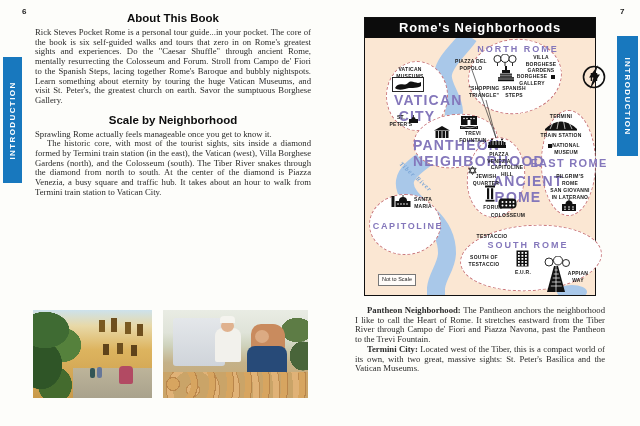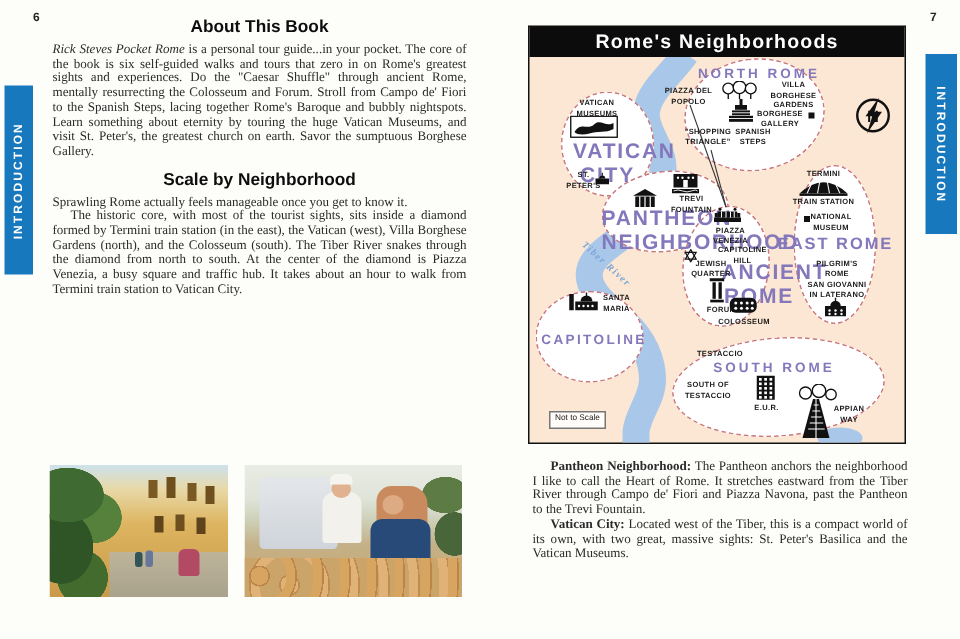--- a/index.html
+++ b/index.html
@@ -11,25 +11,25 @@
   .sidebar span{font:bold 8px "Liberation Sans",sans-serif;color:#fff;letter-spacing:1.4px;white-space:nowrap;}
   .sidebar.left span{transform:rotate(-90deg);}
   .sidebar.right span{transform:rotate(90deg);}
   
   .col{position:absolute;left:35px;top:12px;width:276px;color:#2b2b2b;}
   h1{font:bold 11.5px/13px "Liberation Sans",sans-serif;color:#0d0d0d;margin:0 0 3px 0;text-align:center;}
   h1.second{margin-top:8px;}
   p.bp{font:8.7px/9.7px "Liberation Serif",serif;text-align:justify;margin:0;color:#2b2b2b;}
   p.bp.ind{text-indent:12px;}
   p.bp .lead{font-weight:bold;}
-  p.bp .ital{font-style:italic;}
+  p.bp .ital{}
   
   .rcol{position:absolute;left:355px;top:306px;width:250px;}
   
-  .mapbox{position:absolute;left:352px;top:17px;width:252px;height:279px;background:#fbe7d3;border:1px solid #111;box-sizing:border-box;}
+  .mapbox{position:absolute;left:364px;top:17px;width:232px;height:279px;background:#fbe7d3;border:1px solid #111;box-sizing:border-box;}
   .banner{position:absolute;left:0;top:0;width:100%;height:20px;background:#0c0c0c;color:#fff;font:bold 13px/20px "Liberation Sans",sans-serif;letter-spacing:.8px;text-align:center;}
   .oval{position:absolute;background:#fff;border:1px dashed #c9767c;border-radius:50%;box-sizing:border-box;}
   .mlabel{position:absolute;transform:translateX(-50%);text-align:center;font:bold 5px/1.32 "Liberation Sans",sans-serif;letter-spacing:.25px;color:#1a1a1a;}
   .rname{position:absolute;transform:translateX(-50%);text-align:center;font:bold 9px/1.12 "Liberation Sans",sans-serif;letter-spacing:2px;color:#8477bb;white-space:nowrap;}
   .rname.wrap{white-space:normal;font-size:14px;letter-spacing:1.2px;}
   .sq{position:absolute;width:3.5px;height:3.5px;background:#111;}
   .river-label{position:absolute;font:italic bold 6.5px "Liberation Serif",serif;color:#7aa5d6;letter-spacing:1px;white-space:nowrap;transform:rotate(42deg);transform-origin:left top;}
   .scalebox{position:absolute;border:1px solid #777;background:rgba(255,255,255,.85);font:5.5px/1 "Liberation Sans",sans-serif;color:#222;padding:2px 3px;}
   .micon{position:absolute;}
   
@@ -292,14 +292,14 @@
   </svg>
   <svg class="micon" style="left:216px;top:46px;" width="26" height="26" viewBox="0 0 26 26">
     <circle cx="13" cy="13" r="10.5" fill="none" stroke="#111" stroke-width="1.6"></circle>
     <path d="M17 1 L8 13.5 L12.5 13.5 L9 25 L19 10.5 L14 10.5 Z" fill="#111"></path>
     <text x="9" y="17" font-family="Liberation Sans, sans-serif" font-size="11" font-weight="bold" fill="#111">N</text>
   </svg>
 </div>
 
 <div class="rcol">
   <p class="bp ind"><span class="lead">Pantheon Neighborhood:</span><span> The Pantheon anchors the neighborhood I like to call the Heart of Rome. It stretches eastward from the Tiber River through Campo de' Fiori and Piazza Navona, past the Pantheon to the Trevi Fountain.</span></p>
-  <p class="bp ind"><span class="lead">Vatican City:</span><span> Located west of the Tiber, this is a compact world of its own, with two great, massive sights: St. Peter's Basilica and the Vatican Museums.</span></p>
+  <p class="bp ind"><span class="lead">Termini City:</span><span> Located west of the Tiber, this is a compact world of its own, with two great, massive sights: St. Peter's Basilica and the Vatican Museums.</span></p>
 </div>
 
 </body></html>

